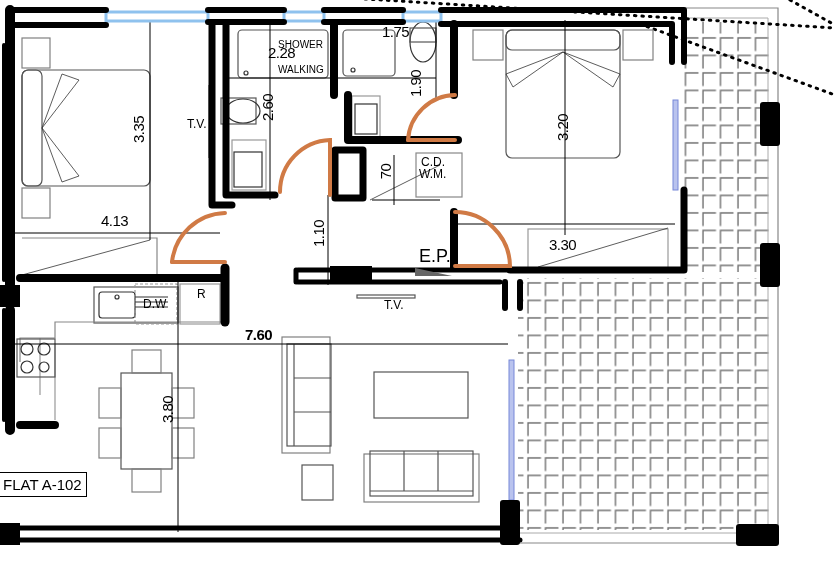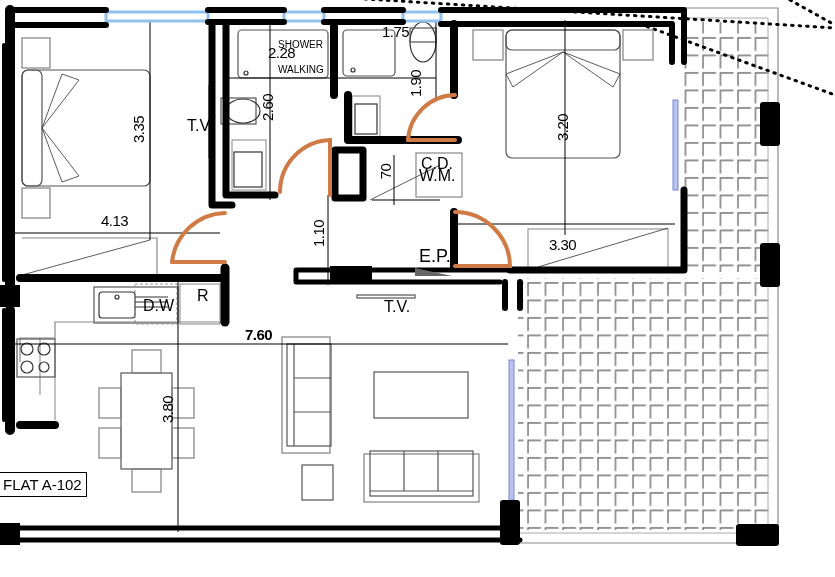--- a/index.html
+++ b/index.html
@@ -1,21 +1,21 @@
 <!DOCTYPE html>
 <html><head>
   <meta charset="utf-8">
   <style>
     html,body{margin:0;padding:0;background:#fff;}
     body{width:835px;height:577px;overflow:hidden;position:relative;font-family:"Liberation Sans",sans-serif;}
     svg{position:absolute;left:0;top:0;}
     .lbl{position:absolute;font-family:"Liberation Sans",sans-serif;color:#000;white-space:nowrap;line-height:1;}
     .dim{font-size:15px;letter-spacing:-0.5px;transform-origin:center;}
     .rot{transform:rotate(-90deg);}
-    .small{font-size:16px;}
+    .small{font-size:12px;}
     .tiny{font-size:10px;line-height:10px;}
     .tag{position:absolute;border:1.5px solid #000;padding:3px 4px;font-size:15px;background:#fff;}
   </style>
 </head>
 <body>
 
 <svg width="835" height="577" viewBox="0 0 835 577">
 
   <defs>
     <pattern id="tiles" x="0" y="0" width="17.5" height="17.5" patternUnits="userSpaceOnUse">

